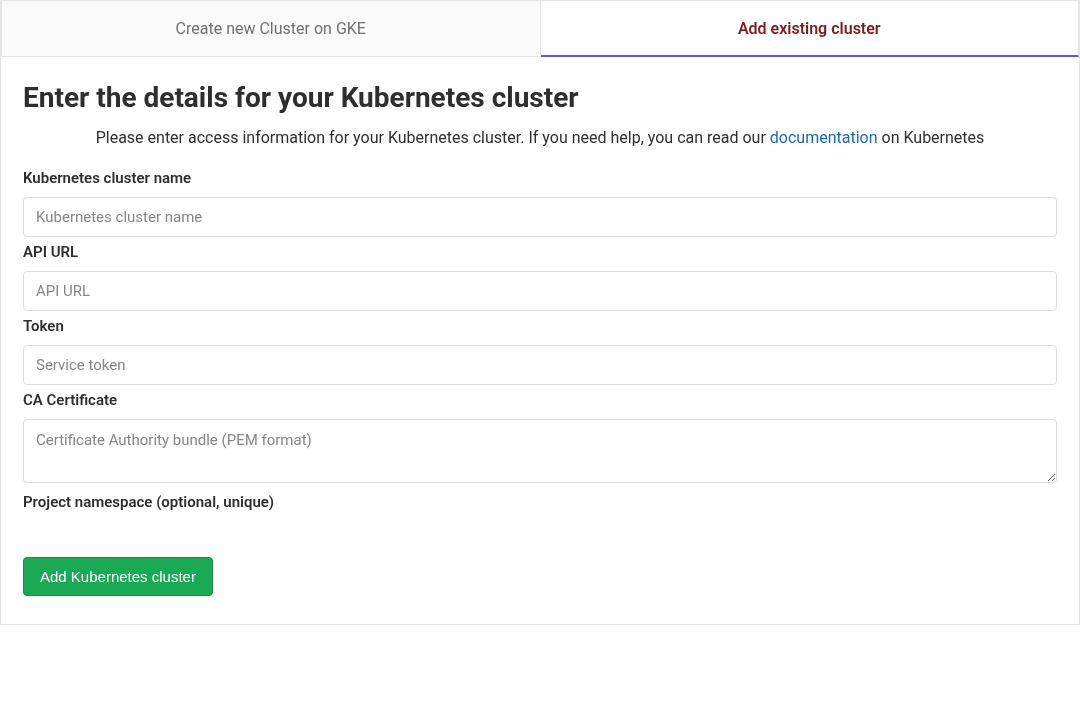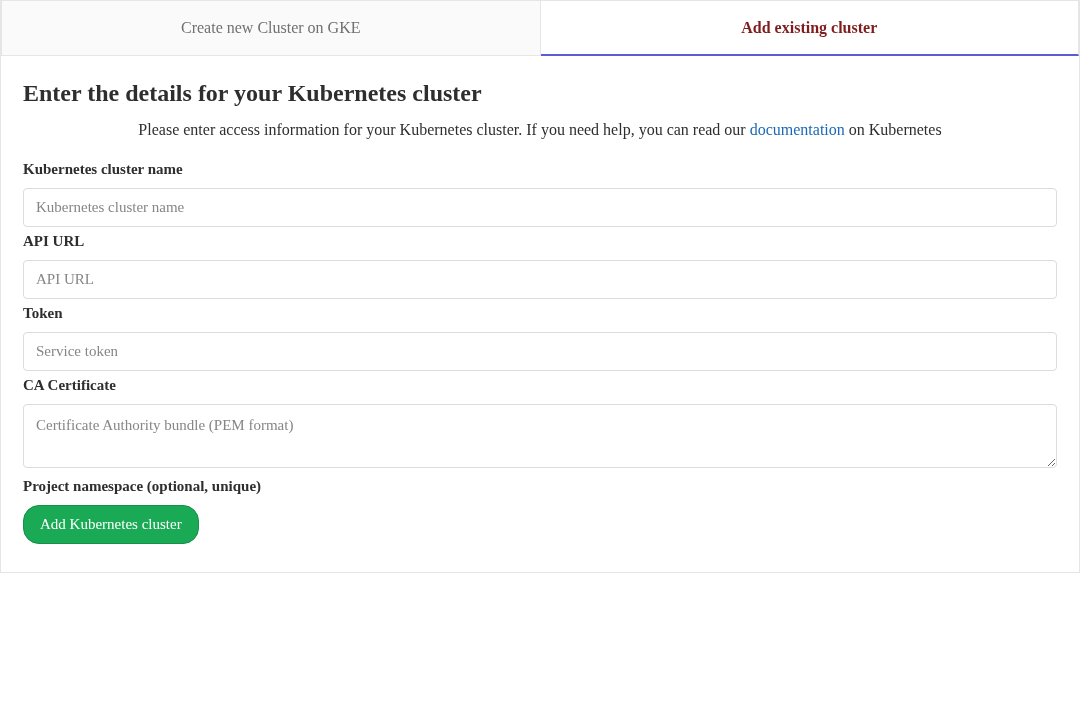--- a/index.html
+++ b/index.html
@@ -1,15 +1,15 @@
 <!DOCTYPE html>
 <html><head>
   <meta charset="utf-8">
   <style>
-    * { box-sizing: border-box; margin: 0; padding: 0; font-family: Liberation Serif, serif; }
+    * { box-sizing: border-box; margin: 0; padding: 0; }
     body {
       font-family: -apple-system, BlinkMacSystemFont, "Segoe UI", Roboto, "Helvetica Neue", Arial, sans-serif;
       background: #fff;
       color: #2e2e2e;
       padding: 0;
       width: 1080px;
     }
     .container {
       border: 1px solid #e5e5e5;
       border-top: none;
@@ -37,21 +37,21 @@
       background: #fff;
       color: #7f1d1d;
       font-weight: 600;
       border-bottom: 2px solid #5c5cd6;
       border-top: 1px solid #e5e5e5;
     }
     .content {
       padding: 24px 22px 28px 22px;
     }
     .page-title {
-      font-size: 24px;
+      font-size: 28px;
       font-weight: 700;
       color: #2e2e2e;
       margin-bottom: 14px;
     }
     .intro-text {
       font-size: 16px;
       color: #2e2e2e;
       margin-bottom: 22px;
       text-align: center;
     }
@@ -87,23 +87,24 @@
       min-height: 56px;
       line-height: 1.4;
     }
     .btn-primary {
       display: inline-block;
       padding: 10px 16px;
       font-size: 15px;
       background: #1aaa55;
       color: #fff;
       border: 1px solid #168f48;
-      border-radius: 16px;
+      border-radius: 4px;
       cursor: pointer;
       font-weight: 400;
+      margin-top: 36px;
     }
   </style>
 </head>
 <body>
 
 <div class="container">
   <div class="tabs">
     <div class="tab">Create new Cluster on GKE</div>
     <div class="tab active">Add existing cluster</div>
   </div>

